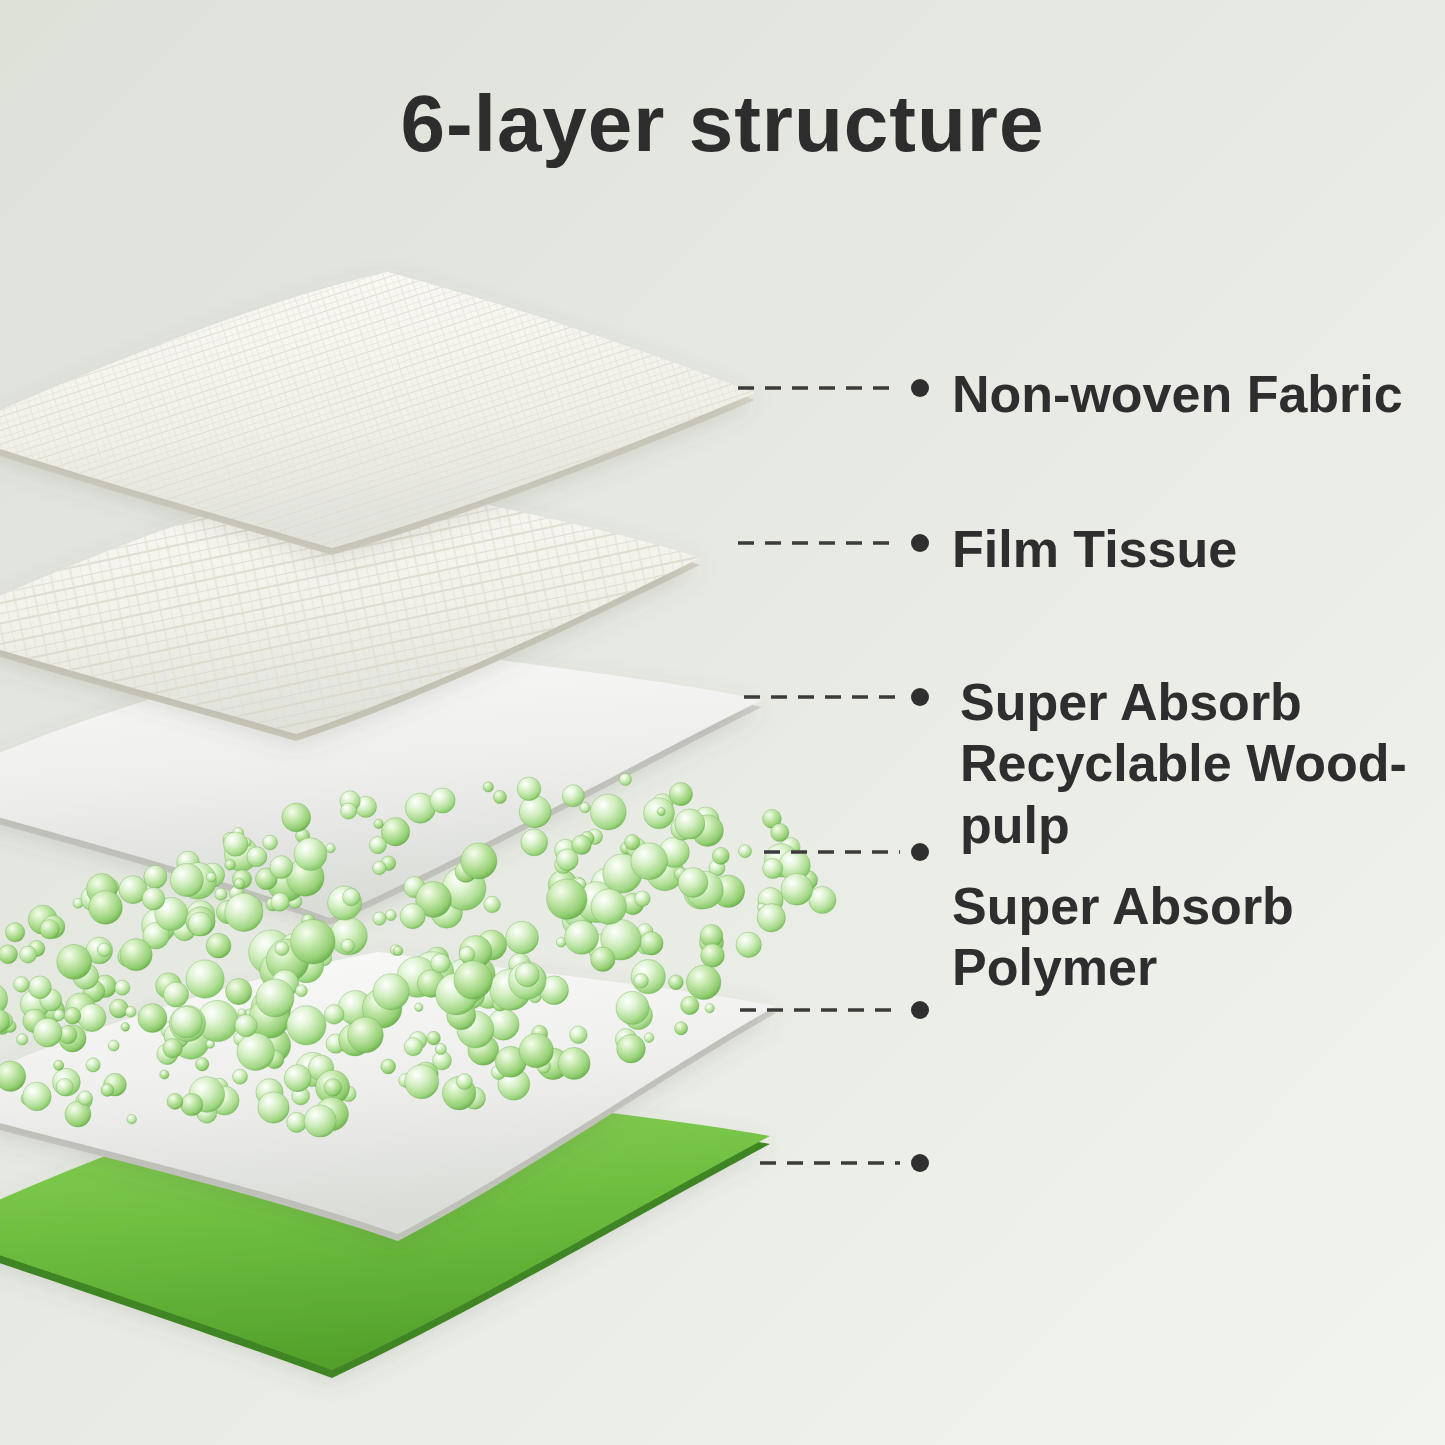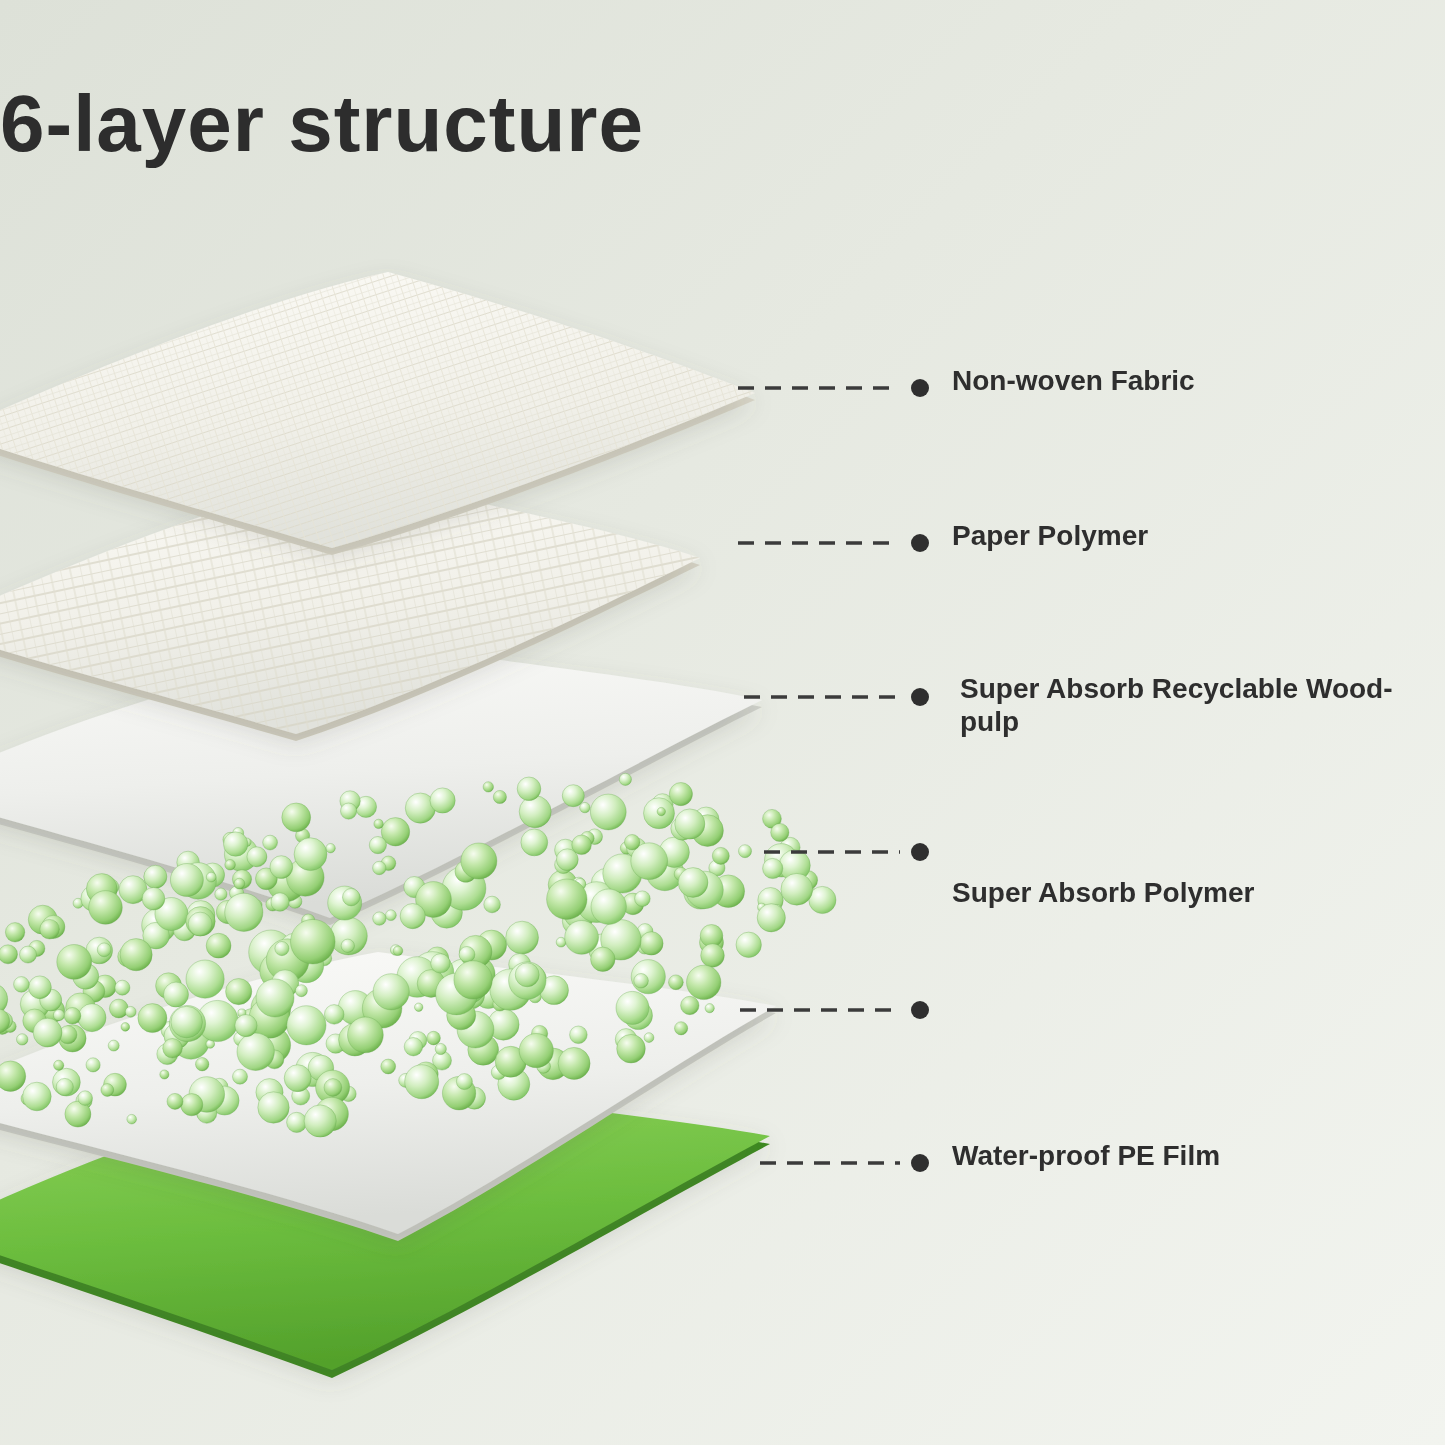--- a/index.html
+++ b/index.html
@@ -12,38 +12,38 @@
     height: 1445px;
     overflow: hidden;
     background: linear-gradient(135deg, #dde1d8 0%, #e6e9e1 40%, #f2f4ef 100%);
     font-family: "Liberation Sans", "DejaVu Sans", sans-serif;
   }
   .title {
     position: absolute;
     top: 78px;
     left: 0;
     width: 100%;
-    text-align: left;
+    text-align: center;
     font-size: 80px;
     font-weight: 800;
     letter-spacing: 1px;
     color: #2d2d2d;
   }
   .diagram-svg {
     position: absolute;
     top: 0;
     left: 0;
     width: 1445px;
     height: 1445px;
   }
   .layer-label {
     position: absolute;
     left: 952px;
     max-width: 478px;
-    font-size: 28px;
+    font-size: 52px;
     font-weight: 700;
     line-height: 1.18;
     color: #2e2e2e;
   }
   .lbl-1 { top: 364px; }
   .lbl-2 { top: 519px; }
   .lbl-3 { top: 672px; margin-left: 8px; }
   .lbl-4 { top: 828px; margin-top: 48px; }
   .lbl-5 { top: 986px; }
   .lbl-6 { top: 1139px; }
@@ -490,18 +490,17 @@
       <circle cx="920" cy="388" r="9"></circle>
       <circle cx="920" cy="543" r="9"></circle>
       <circle cx="920" cy="697" r="9"></circle>
       <circle cx="920" cy="852" r="9"></circle>
       <circle cx="920" cy="1010" r="9"></circle>
       <circle cx="920" cy="1163" r="9"></circle>
     </g>
   </svg>
 
   <div class="layer-label lbl-1">Non-woven Fabric</div>
-  <div class="layer-label lbl-2">Paper Polymer</div>
+  <div class="layer-label lbl-2">Film Tissue</div>
   <div class="layer-label lbl-3">Super Absorb Recyclable Wood-pulp</div>
   <div class="layer-label lbl-4">Super Absorb Polymer</div>
-  <div class="layer-label lbl-6">Water-proof PE Film</div>
 
 </div>
 
 </body></html>

